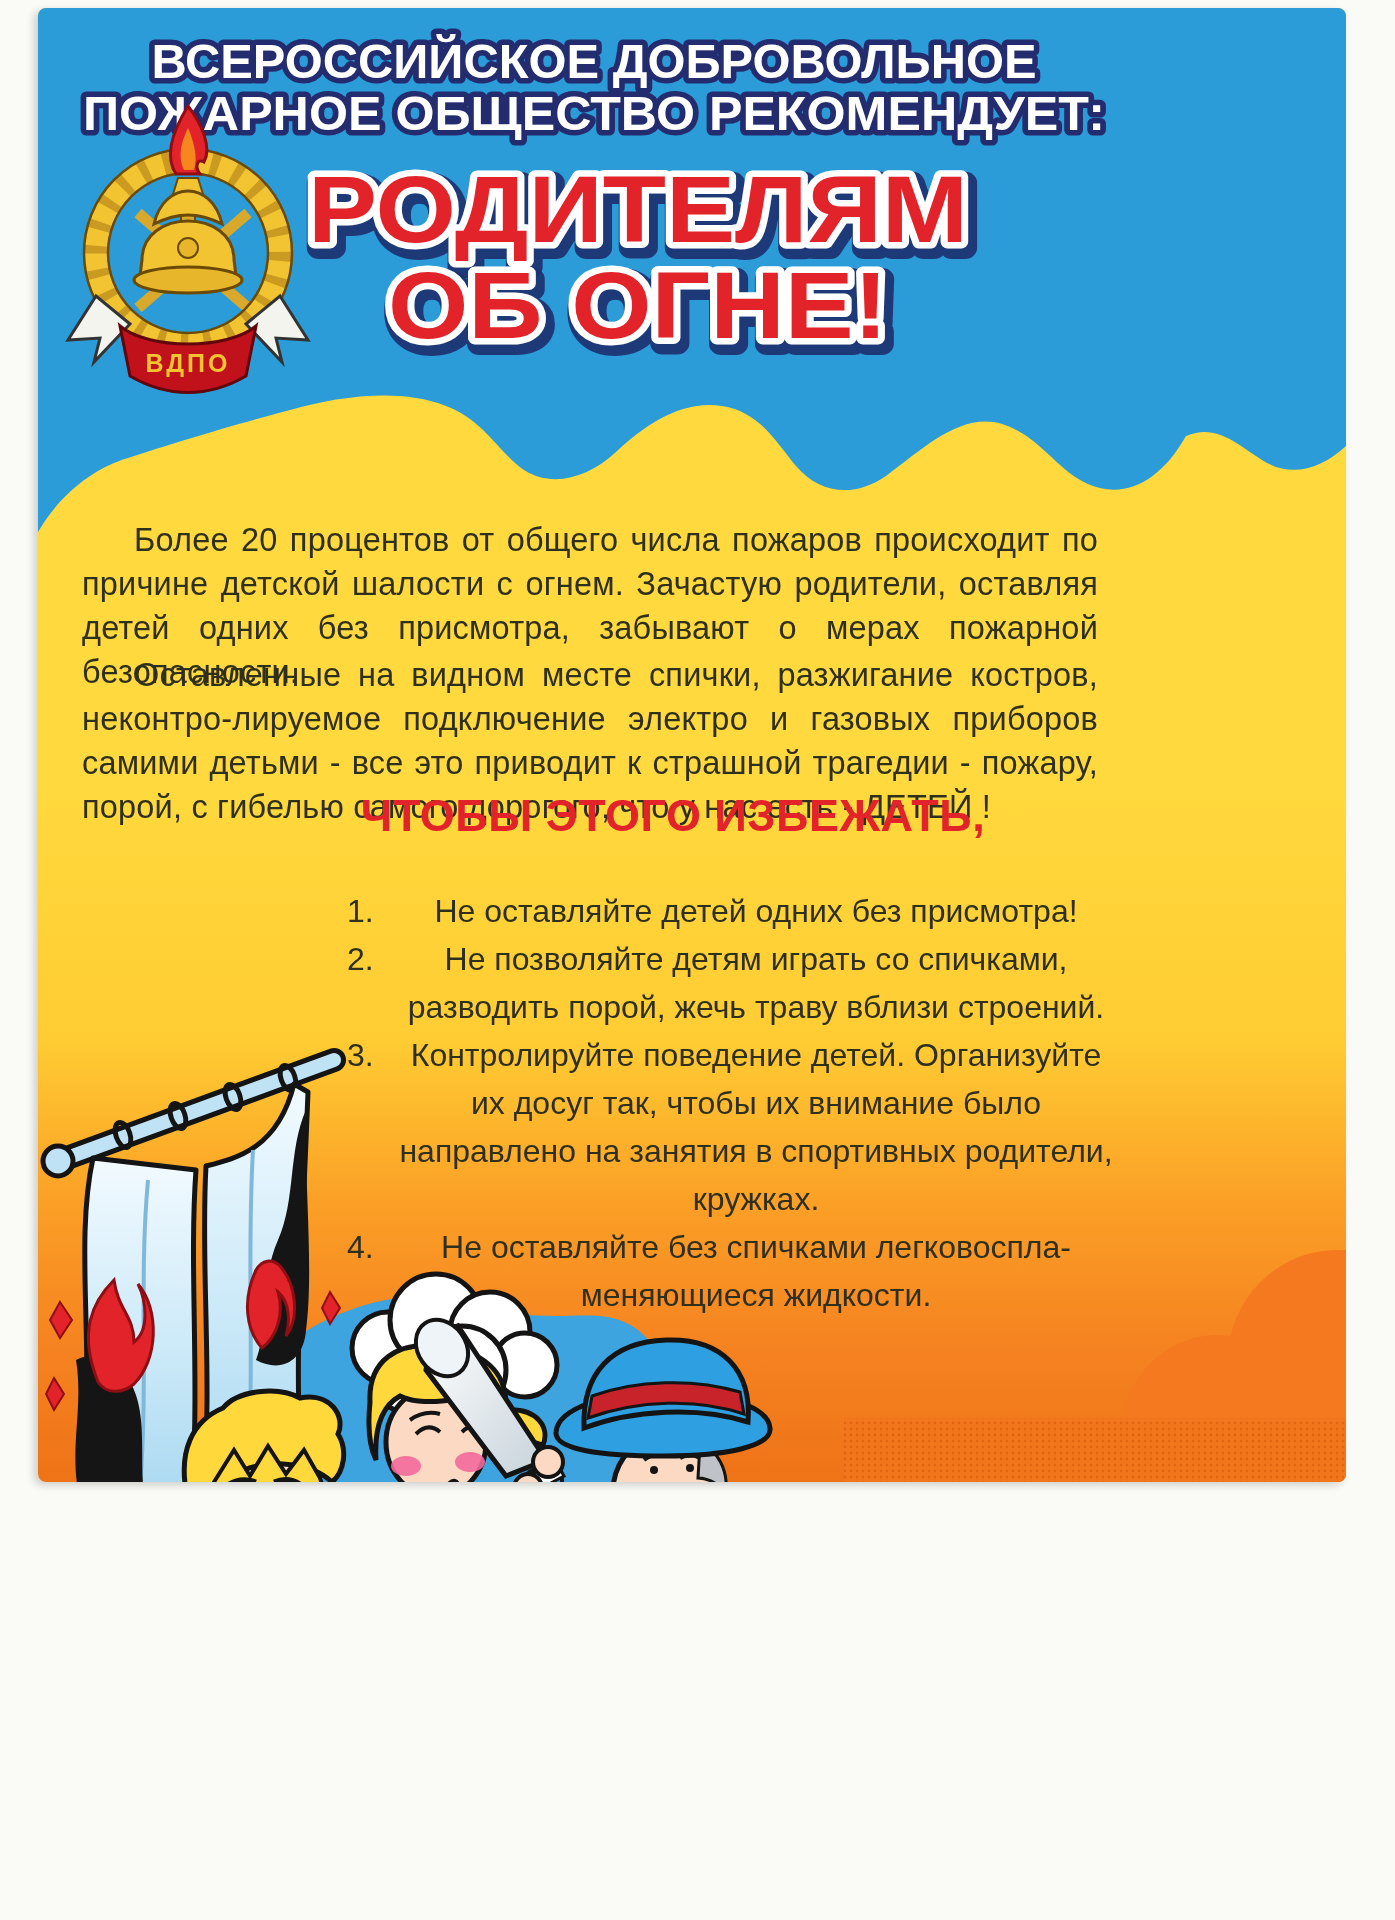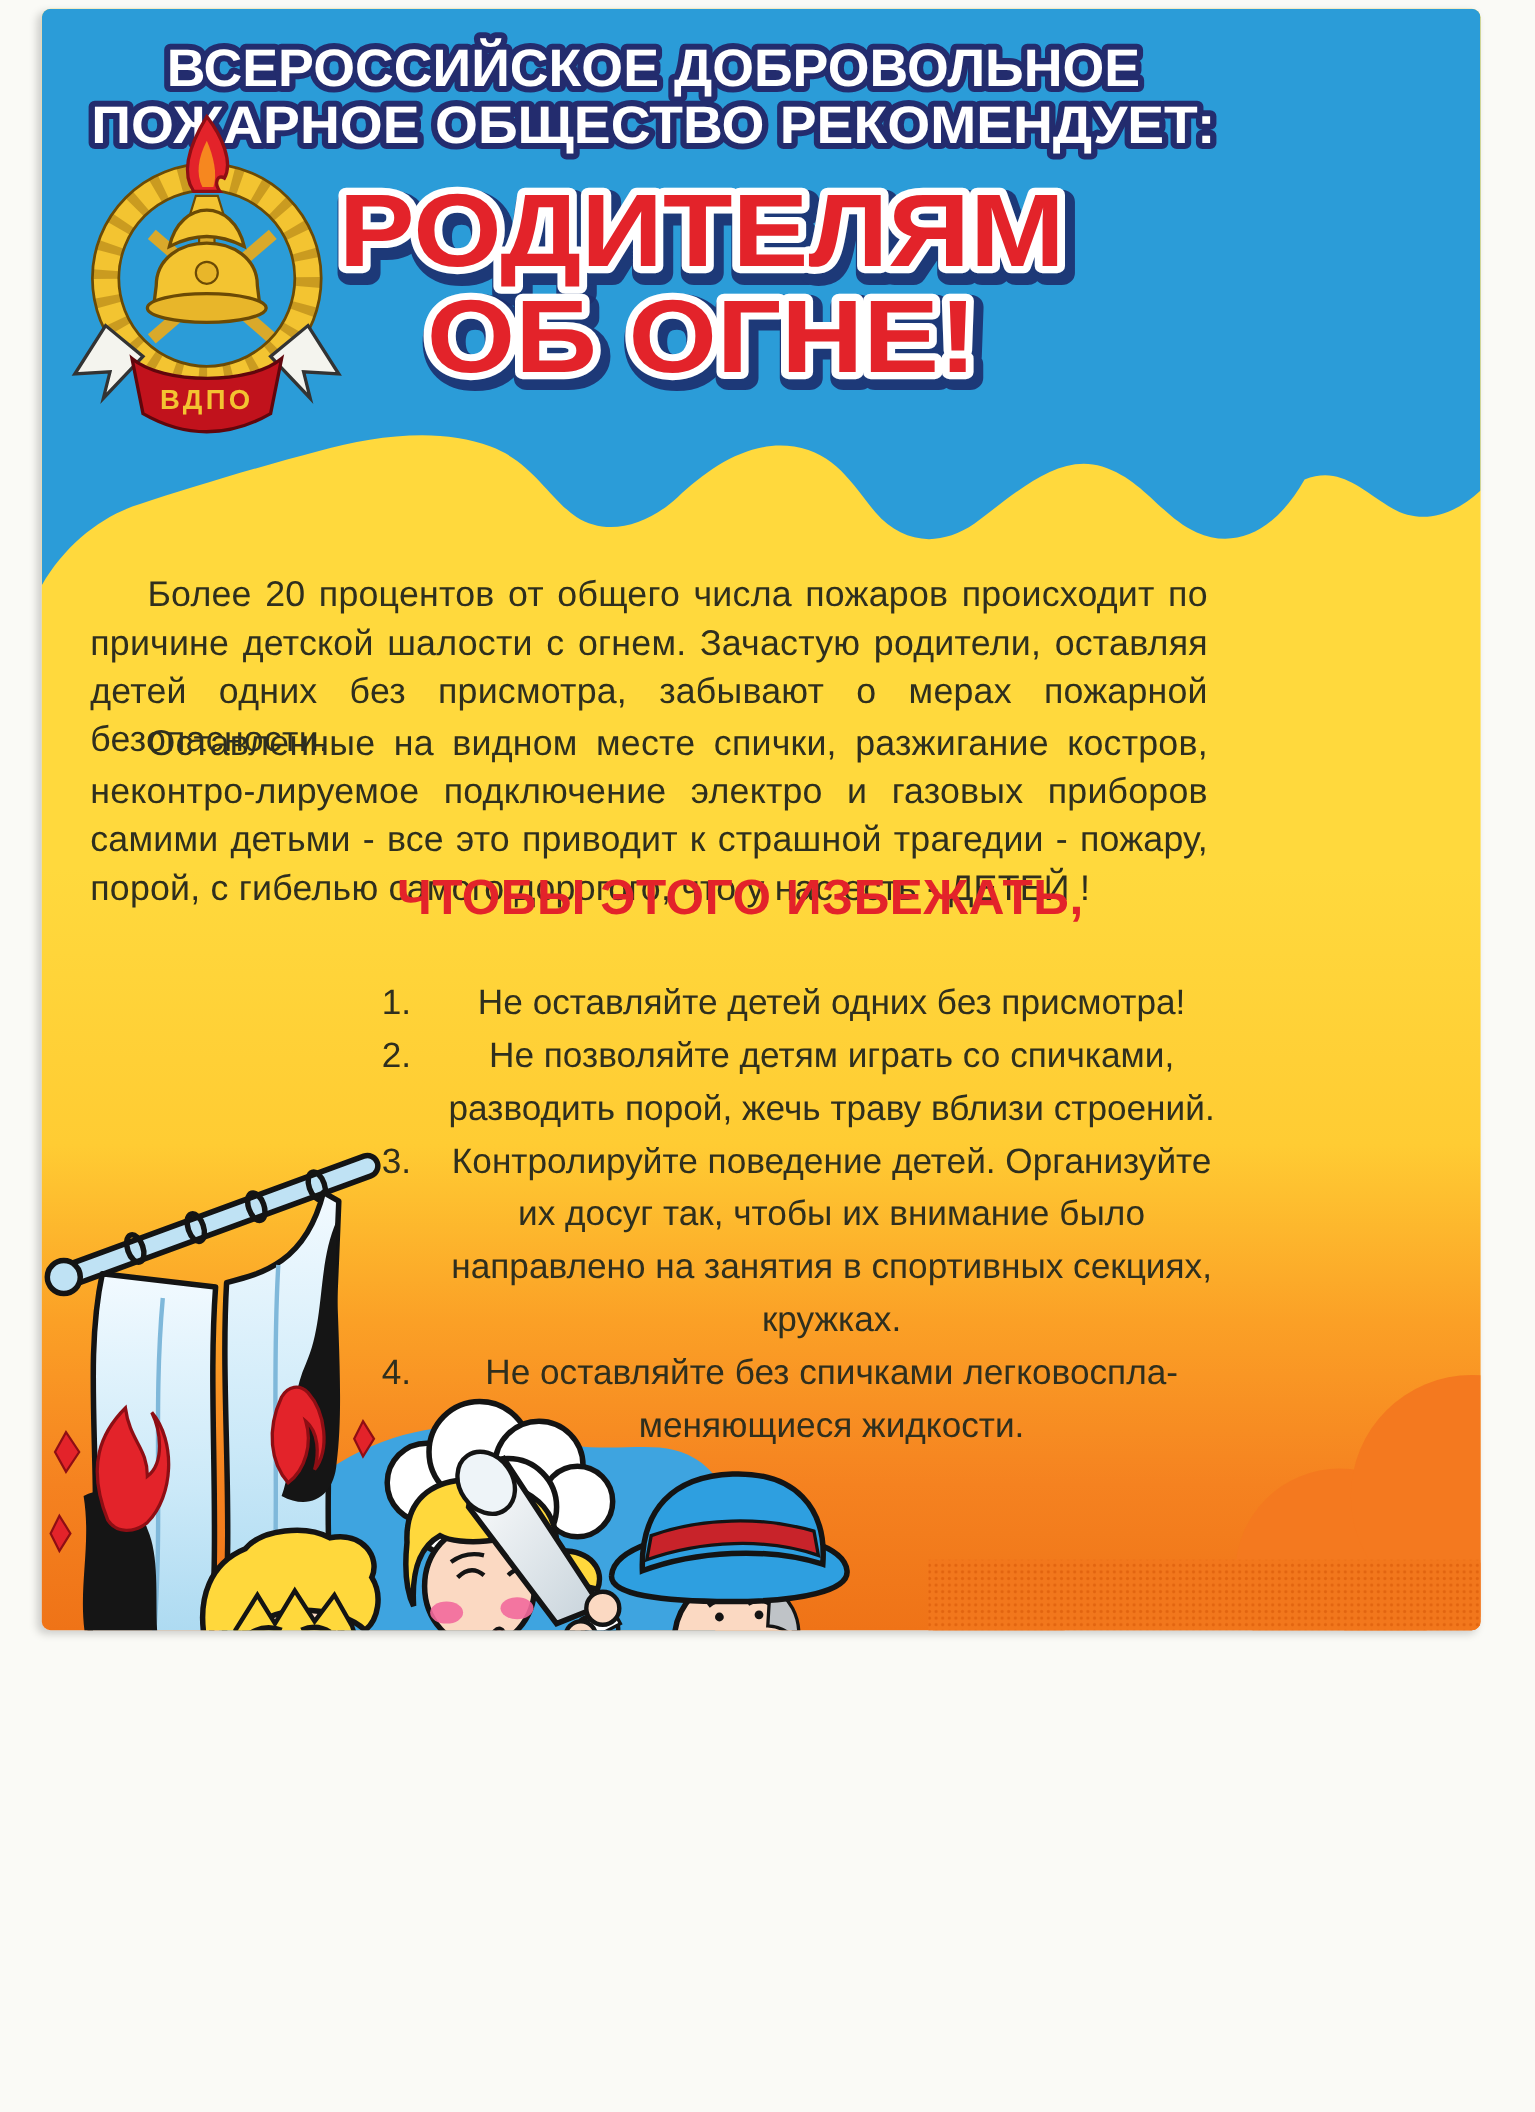--- a/index.html
+++ b/index.html
@@ -100,21 +100,21 @@
           <div class="rec-text">Не оставляйте детей одних без присмотра!</div>
         </div>
 
         <div class="rec-item">
           <div class="rec-num">2.</div>
           <div class="rec-text">Не позволяйте детям играть со спичками, разводить порой, жечь траву вблизи строений.</div>
         </div>
 
         <div class="rec-item">
           <div class="rec-num">3.</div>
-          <div class="rec-text">Контролируйте поведение детей. Организуйте их досуг так, чтобы их внимание было направлено на занятия в спортивных секциях, кружках.</div>
+          <div class="rec-text">Контролируйте поведение детей. Организуйте их досуг так, чтобы их внимание было направлено на занятия в спортивных родители, кружках.</div>
         </div>
 
         <div class="rec-item">
           <div class="rec-num">4.</div>
           <div class="rec-text">Не оставляйте без спичками легковоспла-меняющиеся жидкости.</div>
         </div>
       </div>
   </div>
 
   <svg class="scene-svg" width="1308" height="848" viewBox="0 0 1308 848">

